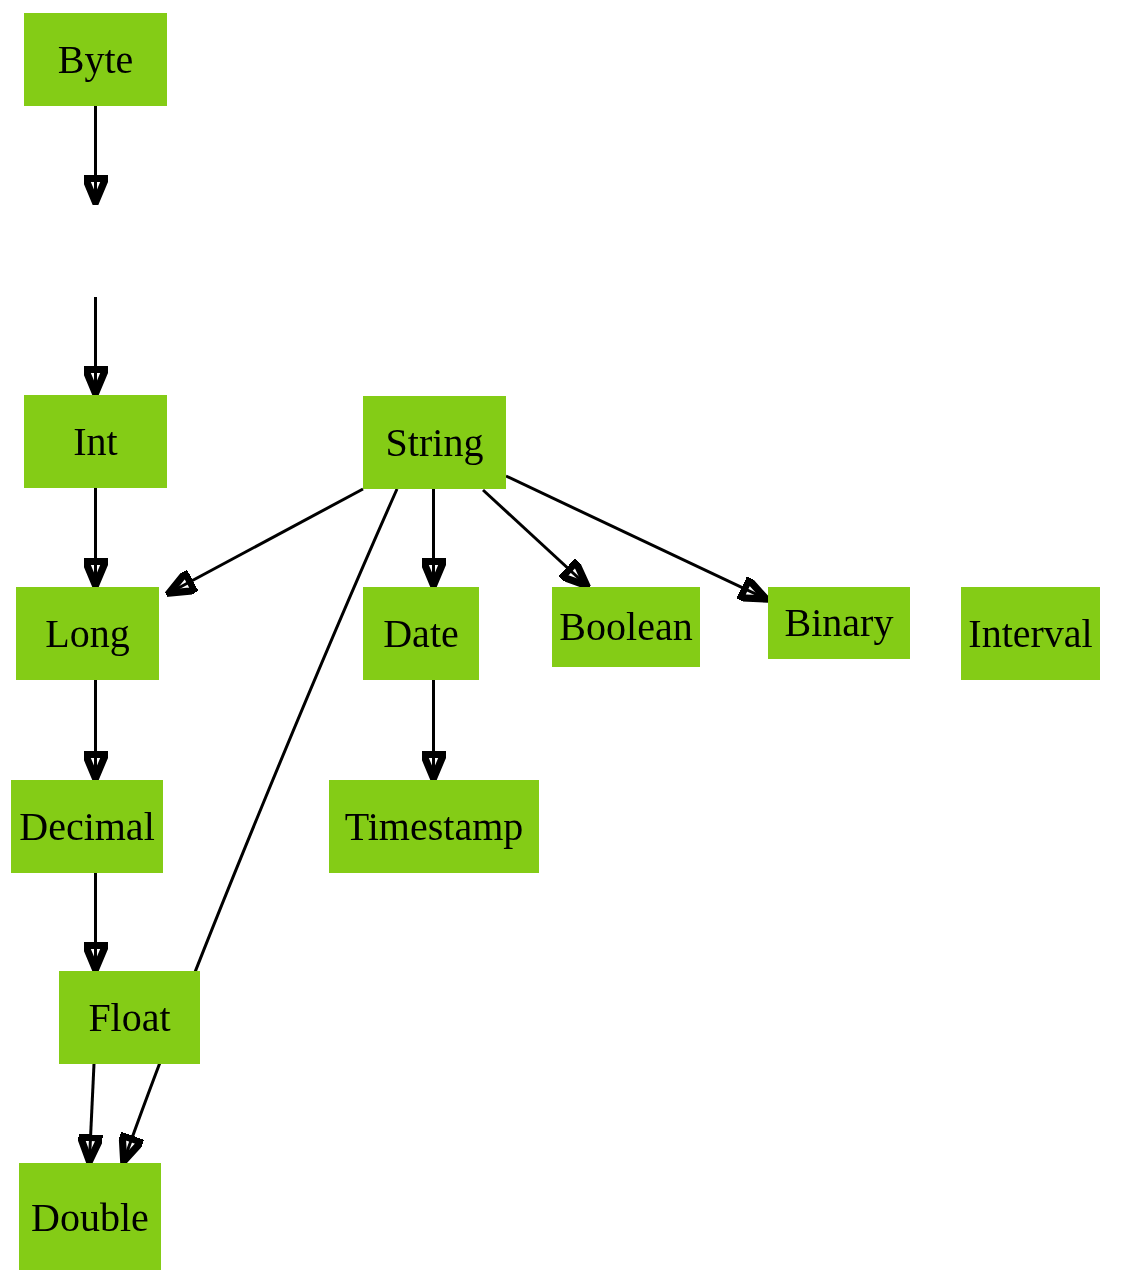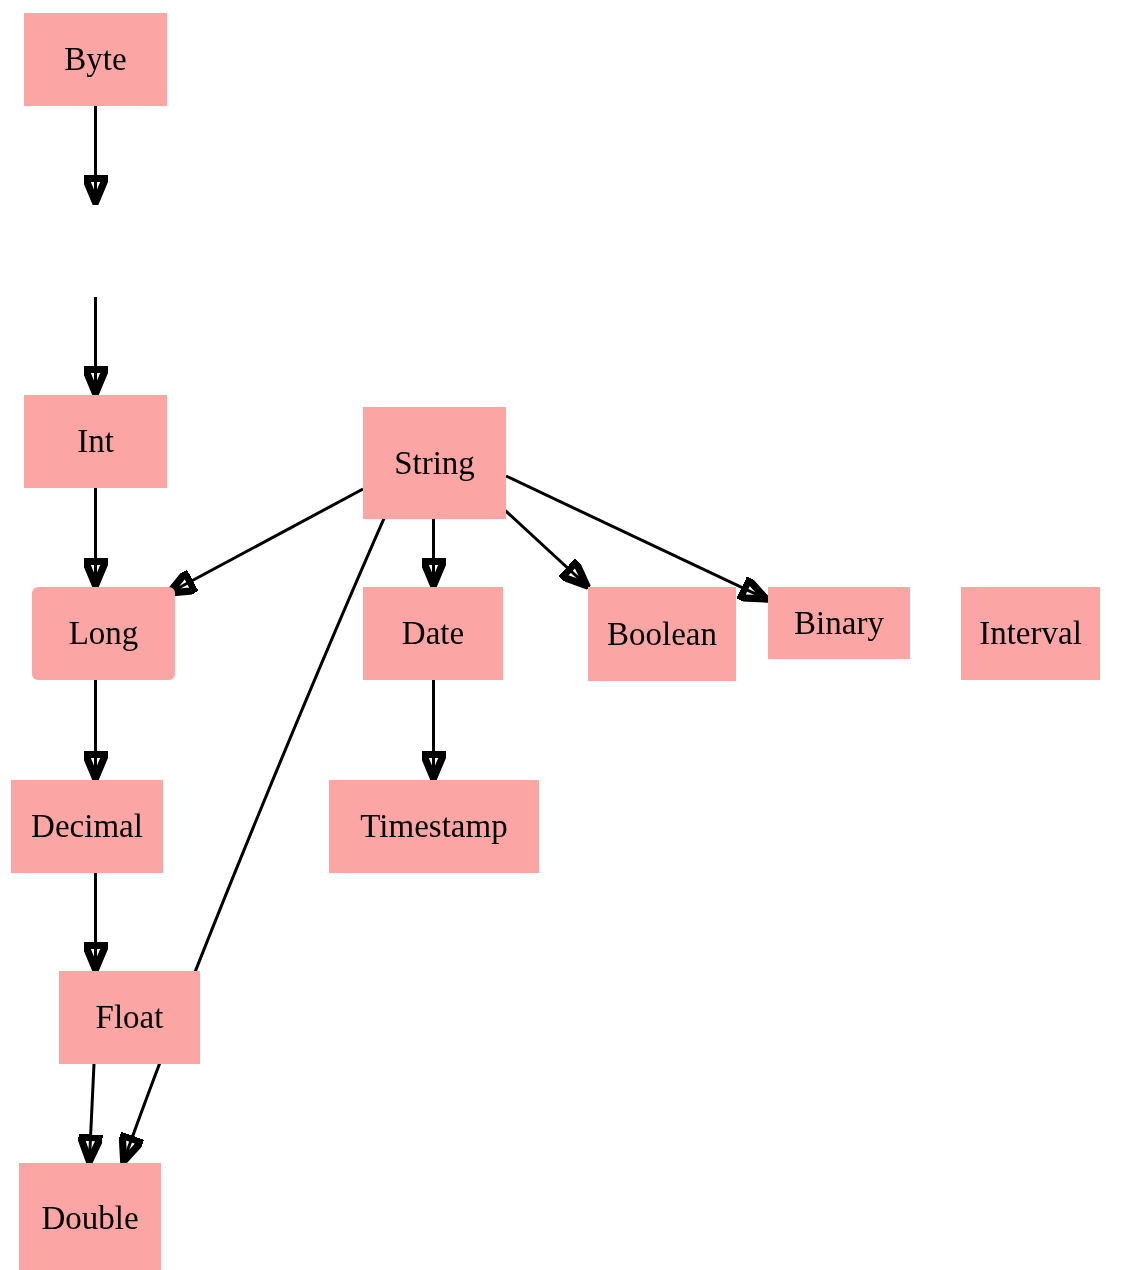--- a/index.html
+++ b/index.html
@@ -22,25 +22,25 @@
     width: 1128px;
     height: 1270px;
   }
   .edges-layer path {
     stroke: #000000;
     stroke-width: 3;
     fill: none;
   }
   .node {
     position: absolute;
-    background: #fca5a5;
+    background: #84cc16;
     display: flex;
     align-items: center;
     justify-content: center;
-    font-size: 33px;
+    font-size: 40px;
     line-height: 1;
     color: #000000;
     white-space: nowrap;
   }
 </style>
 </head>
 <body>
 
 <div class="canvas">
 
@@ -63,40 +63,40 @@
     <path d="M397 489 C330 640 195 960 124.5 1159" marker-end="url(#arrow)"></path>
     <path d="M433.5 680 L433.5 776" marker-end="url(#arrow)"></path>
   </svg>
 
   <div class="node" style="left:24px;  top:13px;   width:143px; height:93px;">
     <span>Byte</span>
   </div>
   <div class="node" style="left:24px;  top:395px;  width:143px; height:93px;">
     <span>Int</span>
   </div>
-  <div class="node" style="left:32px;  top:587px;  width:143px; height:93px;border-radius:6px;">
+  <div class="node" style="left:16px;  top:587px;  width:143px; height:93px;">
     <span>Long</span>
   </div>
   <div class="node" style="left:11px;  top:780px;  width:152px; height:93px;">
     <span>Decimal</span>
   </div>
   <div class="node" style="left:25px;  top:971px;  width:141px; height:93px;margin-left:34px;">
     <span>Float</span>
   </div>
   <div class="node" style="left:19px;  top:1163px; width:142px; height:110px;">
     <span>Double</span>
   </div>
 
-  <div class="node" style="left:363px; top:396px;  width:143px; height:112px;margin-top:11px;">
+  <div class="node" style="left:363px; top:396px;  width:143px; height:93px;">
     <span>String</span>
   </div>
-  <div class="node" style="left:363px; top:587px;  width:140px; height:93px;">
+  <div class="node" style="left:363px; top:587px;  width:116px; height:93px;">
     <span>Date</span>
   </div>
-  <div class="node" style="left:552px; top:587px;  width:148px; height:94px;margin-left:36px;">
+  <div class="node" style="left:552px; top:587px;  width:148px; height:80px;">
     <span>Boolean</span>
   </div>
   <div class="node" style="left:768px; top:587px;  width:142px; height:72px;">
     <span>Binary</span>
   </div>
   <div class="node" style="left:961px; top:587px;  width:139px; height:93px;">
     <span>Interval</span>
   </div>
   <div class="node" style="left:329px; top:780px;  width:210px; height:93px;">
     <span>Timestamp</span>

